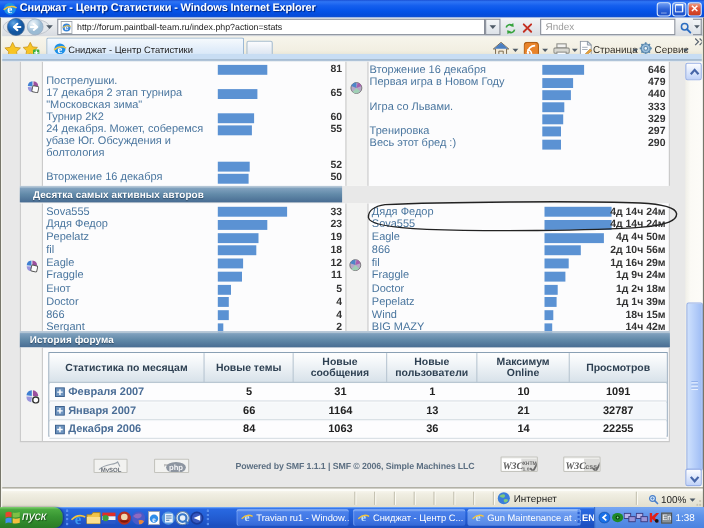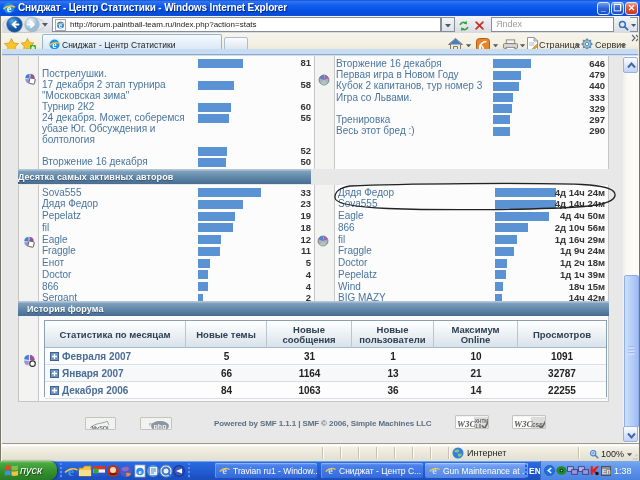--- a/index.html
+++ b/index.html
@@ -187,56 +187,55 @@
   <div class="ab vline" style="left:36px;top:0;height:113px"></div>
 
   <div class="ab vline" style="left:312px;top:0;height:113px"></div>
   <div class="ab vline" style="left:331.5px;top:0;height:113px"></div>
   <div class="ab vline" style="left:606px;top:0;height:113px"></div>
   <div class="ab bar" style="left:196px;top:2.5px;width:45px"></div>
   <span class="ab num" style="left:262px;top:1.0px;width:47px">81</span>
   <span class="ab tl" style="left:40px;top:12.0px">Пострелушки.</span>
   <span class="ab tl" style="left:40px;top:23.0px">17 декабря 2 этап турнира</span>
   <div class="ab bar" style="left:196px;top:24.5px;width:36px"></div>
-  <span class="ab num" style="left:262px;top:23.0px;width:47px">58</span>
+  <span class="ab num" style="left:262px;top:23.0px;width:47px">65</span>
   <span class="ab tl" style="left:40px;top:34.0px">"Московская зима"</span>
   <span class="ab tl" style="left:40px;top:45.0px">Турнир 2К2</span>
   <div class="ab bar" style="left:196px;top:46.5px;width:33px"></div>
   <span class="ab num" style="left:262px;top:45.0px;width:47px">60</span>
   <span class="ab tl" style="left:40px;top:56.0px">24 декабря. Может, соберемся</span>
   <div class="ab bar" style="left:196px;top:57.5px;width:31px"></div>
   <span class="ab num" style="left:262px;top:56.0px;width:47px">55</span>
   <span class="ab tl" style="left:40px;top:67.0px">убазе Юг. Обсуждения и</span>
   <span class="ab tl" style="left:40px;top:78.0px">болтология</span>
   <div class="ab bar" style="left:196px;top:90.5px;width:29px"></div>
   <span class="ab num" style="left:262px;top:89.0px;width:47px">52</span>
   <span class="ab tl" style="left:40px;top:100.0px">Вторжение 16 декабря</span>
   <div class="ab bar" style="left:196px;top:101.5px;width:28px"></div>
   <span class="ab num" style="left:262px;top:100.0px;width:47px">50</span>
   <span class="ab tl" style="left:334px;top:1.8px">Вторжение 16 декабря</span>
   <div class="ab bar" style="left:491px;top:3.3px;width:38px"></div>
   <span class="ab num" style="left:553px;top:1.8px;width:50px">646</span>
   <span class="ab tl" style="left:334px;top:13.2px">Первая игра в Новом Году</span>
   <div class="ab bar" style="left:491px;top:14.5px;width:28px"></div>
   <span class="ab num" style="left:553px;top:13.2px;width:50px">479</span>
-  <span class="ab tl" style="left:334px;top:24.4px">Кубок 2 капитанов, тур номер 3</span>
   <div class="ab bar" style="left:491px;top:25.7px;width:26px"></div>
   <span class="ab num" style="left:553px;top:24.4px;width:50px">440</span>
   <span class="ab tl" style="left:334px;top:35.6px">Игра со Львами.</span>
   <div class="ab bar" style="left:491px;top:36.9px;width:20px"></div>
   <span class="ab num" style="left:553px;top:35.6px;width:50px">333</span>
   <div class="ab bar" style="left:491px;top:48.1px;width:19px"></div>
   <span class="ab num" style="left:553px;top:46.8px;width:50px">329</span>
   <span class="ab tl" style="left:334px;top:58.0px">Тренировка</span>
   <div class="ab bar" style="left:491px;top:59.3px;width:17px"></div>
   <span class="ab num" style="left:553px;top:58.0px;width:50px">297</span>
   <span class="ab tl" style="left:334px;top:69.2px">Весь этот бред :)</span>
   <div class="ab bar" style="left:491px;top:70.5px;width:17px"></div>
   <span class="ab num" style="left:553px;top:69.2px;width:50px">290</span>
-  <div class="ab cath" style="left:16px;top:113px;width:293px;height:15px;border-top:1px solid #b4c6d6"><span style="margin-left:0">Десятка самых активных авторов</span></div>
+  <div class="ab cath" style="left:16px;top:113px;width:293px;height:15px;border-top:1px solid #b4c6d6"><span style="margin-left:12px">Десятка самых активных авторов</span></div>
   <div class="ab white" style="left:16px;top:129px;width:591px;height:116px"></div>
   <div class="ab iconcol" style="left:17px;top:129px;width:19px;height:116px"></div>
   <div class="ab iconcol" style="left:312.5px;top:129px;width:19px;height:116px"></div>
   <div class="ab white" style="left:36px;top:129px;width:276px;height:116px"></div>
   <div class="ab white" style="left:332px;top:129px;width:275px;height:116px"></div>
   <div class="ab vline" style="left:16px;top:129px;height:116px"></div>
   <div class="ab vline" style="left:36px;top:129px;height:116px"></div>
 
   <div class="ab vline" style="left:312px;top:129px;height:116px"></div>
   <div class="ab vline" style="left:331.5px;top:129px;height:116px"></div>

